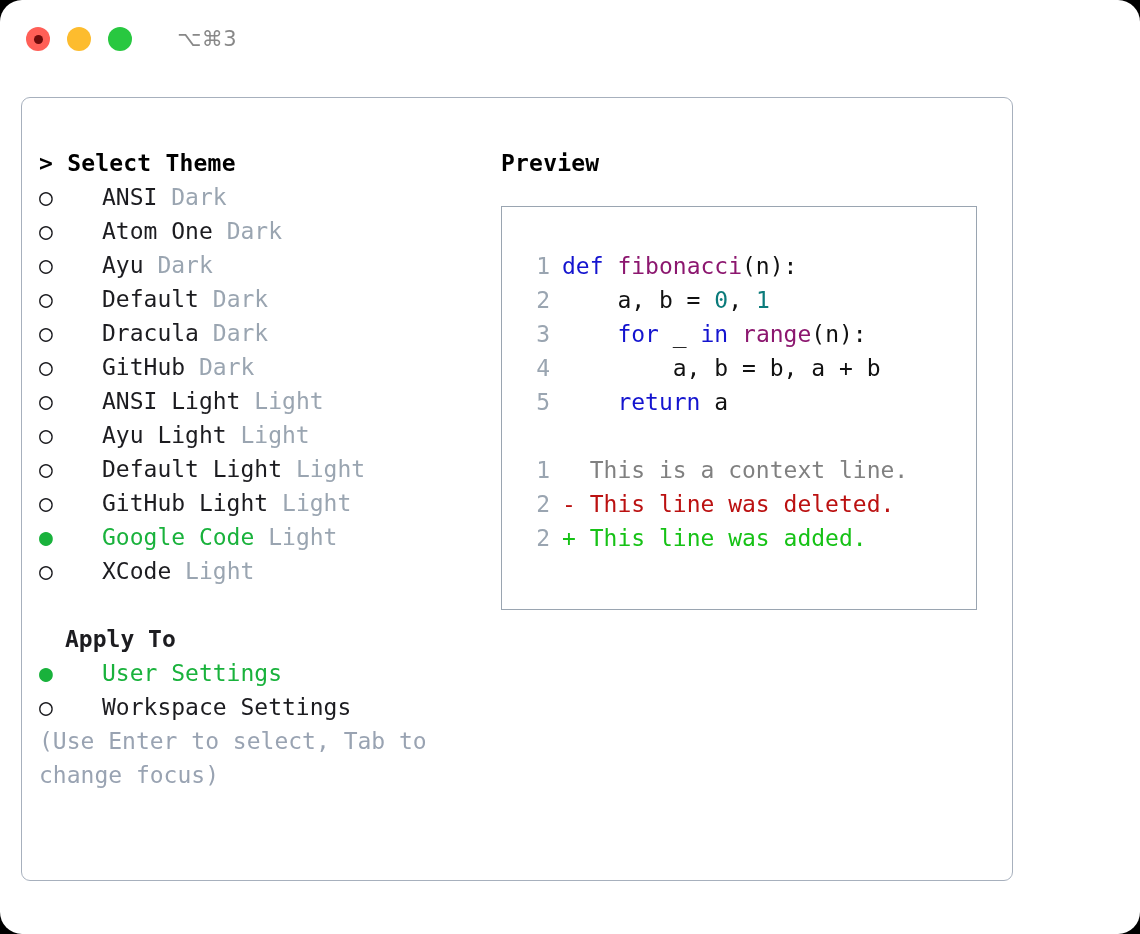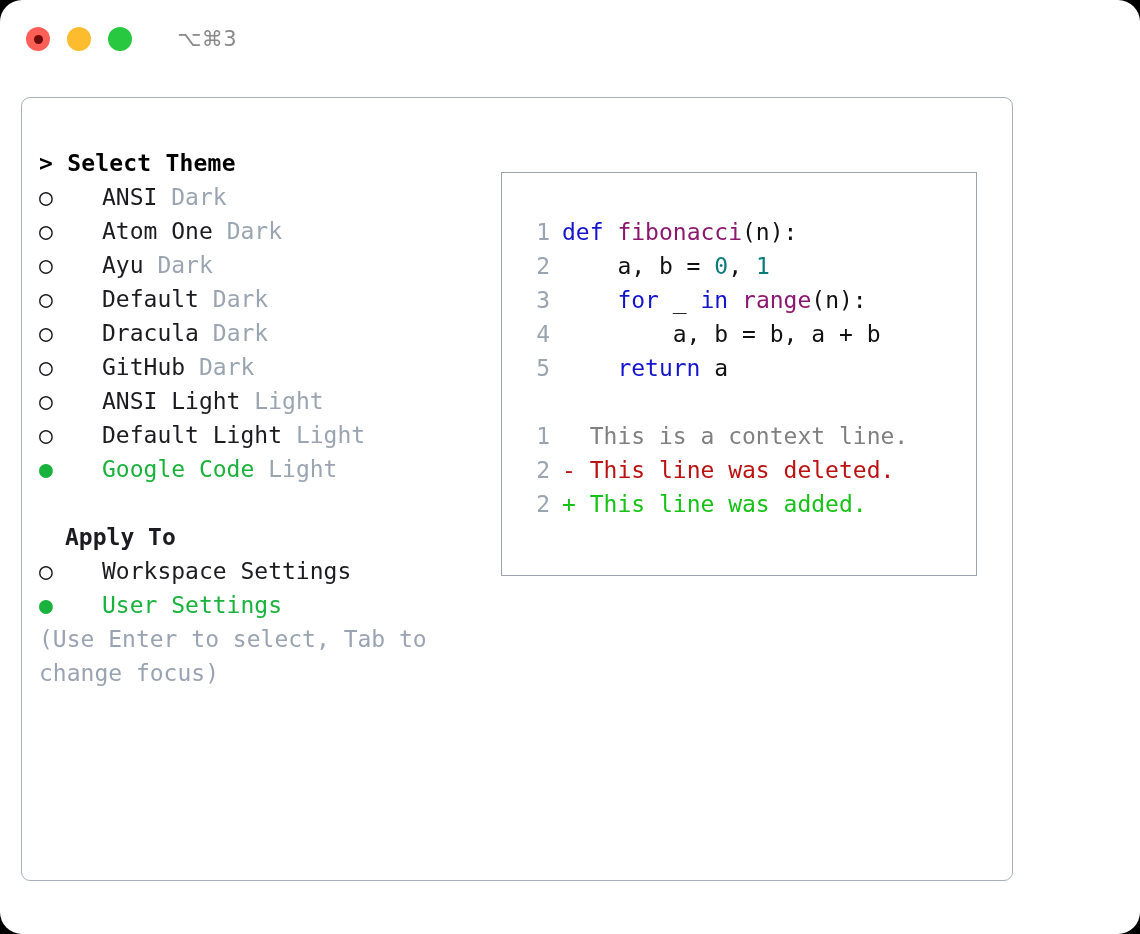--- a/index.html
+++ b/index.html
@@ -209,36 +209,40 @@
         </div>
 
         <div id="theme-items">
             <div class="row"><span class="bullet">○</span><span class="opt-name">ANSI</span> <span class="variant">Dark</span></div>
             <div class="row"><span class="bullet">○</span><span class="opt-name">Atom One</span> <span class="variant">Dark</span></div>
             <div class="row"><span class="bullet">○</span><span class="opt-name">Ayu</span> <span class="variant">Dark</span></div>
             <div class="row"><span class="bullet">○</span><span class="opt-name">Default</span> <span class="variant">Dark</span></div>
             <div class="row"><span class="bullet">○</span><span class="opt-name">Dracula</span> <span class="variant">Dark</span></div>
             <div class="row"><span class="bullet">○</span><span class="opt-name">GitHub</span> <span class="variant">Dark</span></div>
             <div class="row"><span class="bullet">○</span><span class="opt-name">ANSI Light</span> <span class="variant">Light</span></div>
+            <div class="row"><span class="bullet">○</span><span class="opt-name">Ayu Light</span> <span class="variant">Light</span></div>
             <div class="row"><span class="bullet">○</span><span class="opt-name">Default Light</span> <span class="variant">Light</span></div>
+            <div class="row"><span class="bullet">○</span><span class="opt-name">GitHub Light</span> <span class="variant">Light</span></div>
             <div class="row"><span class="bullet selected">●</span><span class="opt-name selected">Google Code</span> <span class="variant">Light</span></div>
+            <div class="row"><span class="bullet">○</span><span class="opt-name">XCode</span> <span class="variant">Light</span></div>
           </div>
 
         <div class="subsection">
           <div class="subsection-title">Apply To</div>
           <div id="apply-items">
+              <div class="row"><span class="bullet selected">●</span><span class="opt-name selected">User Settings</span></div>
               <div class="row"><span class="bullet">○</span><span class="opt-name">Workspace Settings</span></div>
-              <div class="row"><span class="bullet selected">●</span><span class="opt-name selected">User Settings</span></div>
             </div>
         </div>
 
         <div class="hint">(Use Enter to select, Tab to change focus)</div>
       </div>
 
       <div class="right-col">
+        <div class="preview-title">Preview</div>
         <div class="preview-box">
           <div id="code-block">
               <div class="code-line"><span class="ln">1</span><span class="kw">def </span><span class="fn">fibonacci</span><span class="pl">(n):</span></div>
               <div class="code-line"><span class="ln">2</span><span class="pl">    a, b = </span><span class="num">0</span><span class="pl">, </span><span class="num">1</span></div>
               <div class="code-line"><span class="ln">3</span><span class="kw">    for </span><span class="pl">_ </span><span class="kw">in </span><span class="fn">range</span><span class="pl">(n):</span></div>
               <div class="code-line"><span class="ln">4</span><span class="pl">        a, b = b, a + b</span></div>
               <div class="code-line"><span class="ln">5</span><span class="kw">    return</span><span class="pl"> a</span></div>
             </div>
           <div class="gap"></div>
           <div id="diff-block">

